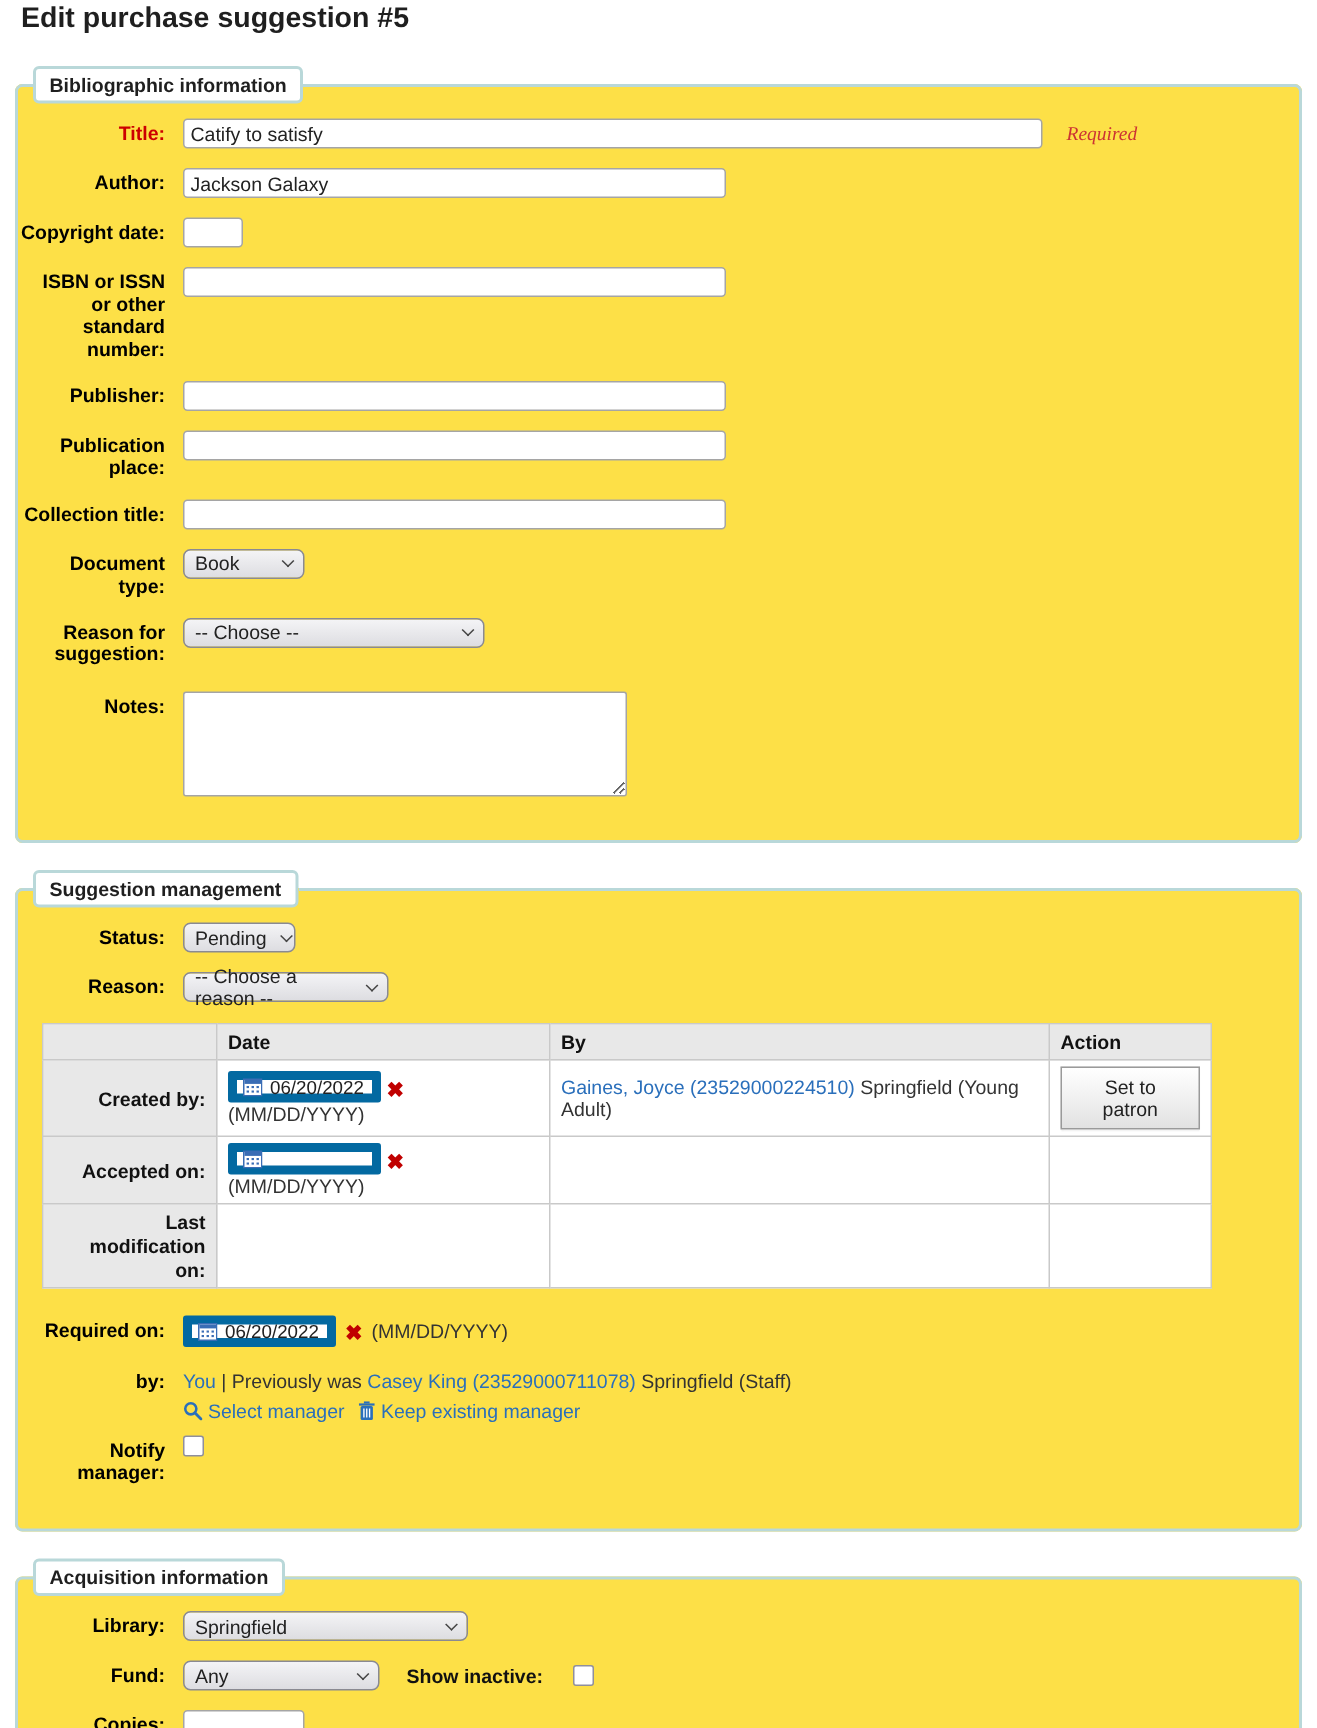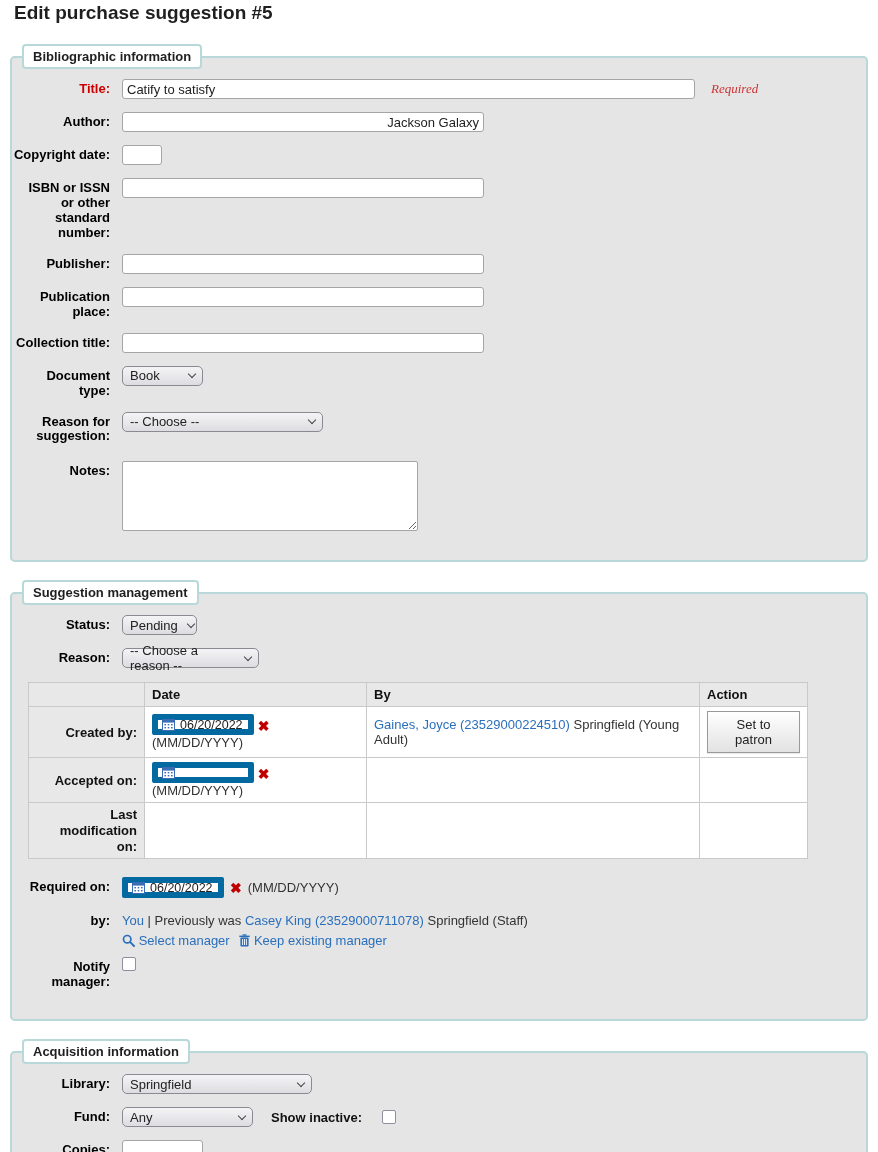--- a/index.html
+++ b/index.html
@@ -2,21 +2,21 @@
 <html><head>
 <meta charset="utf-8">
 <style>
   * { box-sizing: border-box; }
   html,body { margin:0; padding:0; background:#fff; }
   body { font-family:"Liberation Sans", sans-serif; font-size:13px; color:#111; width:878px; }
 
   h1.page-title { font-size:19px; font-weight:bold; color:#1f1f1f; margin:2px 0 20px 14px; }
 
   fieldset.rows {
-    border:2px solid #b9d8d9; border-radius:5px; background:#e5e5e5;
+    border:2px solid #b9d8d9; border-radius:5px; background:#fde047;
     margin:0 10px 18px 10px; padding:6px 0 16px 0;
   }
   fieldset.rows legend {
     background:#fff; border:2px solid #b9d8d9; border-radius:4px;
     padding:3px 9px; font-weight:bold; font-size:13px; color:#1f1f1f; margin-left:10px;
   }
   ol.rows { list-style:none; margin:4px 0 0 0; padding:0; }
   ol.rows li { margin:0 0 13px 0; display:flex; align-items:flex-start; }
   label.flabel {
     display:inline-block; width:98px; min-width:98px; margin-right:12px;
@@ -89,21 +89,21 @@
     <li>
       <label class="flabel required">Title:</label>
       <span class="fcontent">
         <input class="txt" style="width: 573px;" value="Catify to satisfy">
         <span class="required-note">Required</span>
       </span>
     </li>
     <li>
       <label class="flabel">Author:</label>
       <span class="fcontent">
-        <input class="txt" style="width: 362px; text-align: right;" value="Jackson Galaxy">
+        <input class="txt" style="width: 362px;" value="Jackson Galaxy">
       </span>
     </li>
     <li>
       <label class="flabel">Copyright date:</label>
       <span class="fcontent">
         <input class="txt" style="width: 40px;">
       </span>
     </li>
     <li>
       <label class="flabel">ISBN or ISSN or other standard number:</label>

